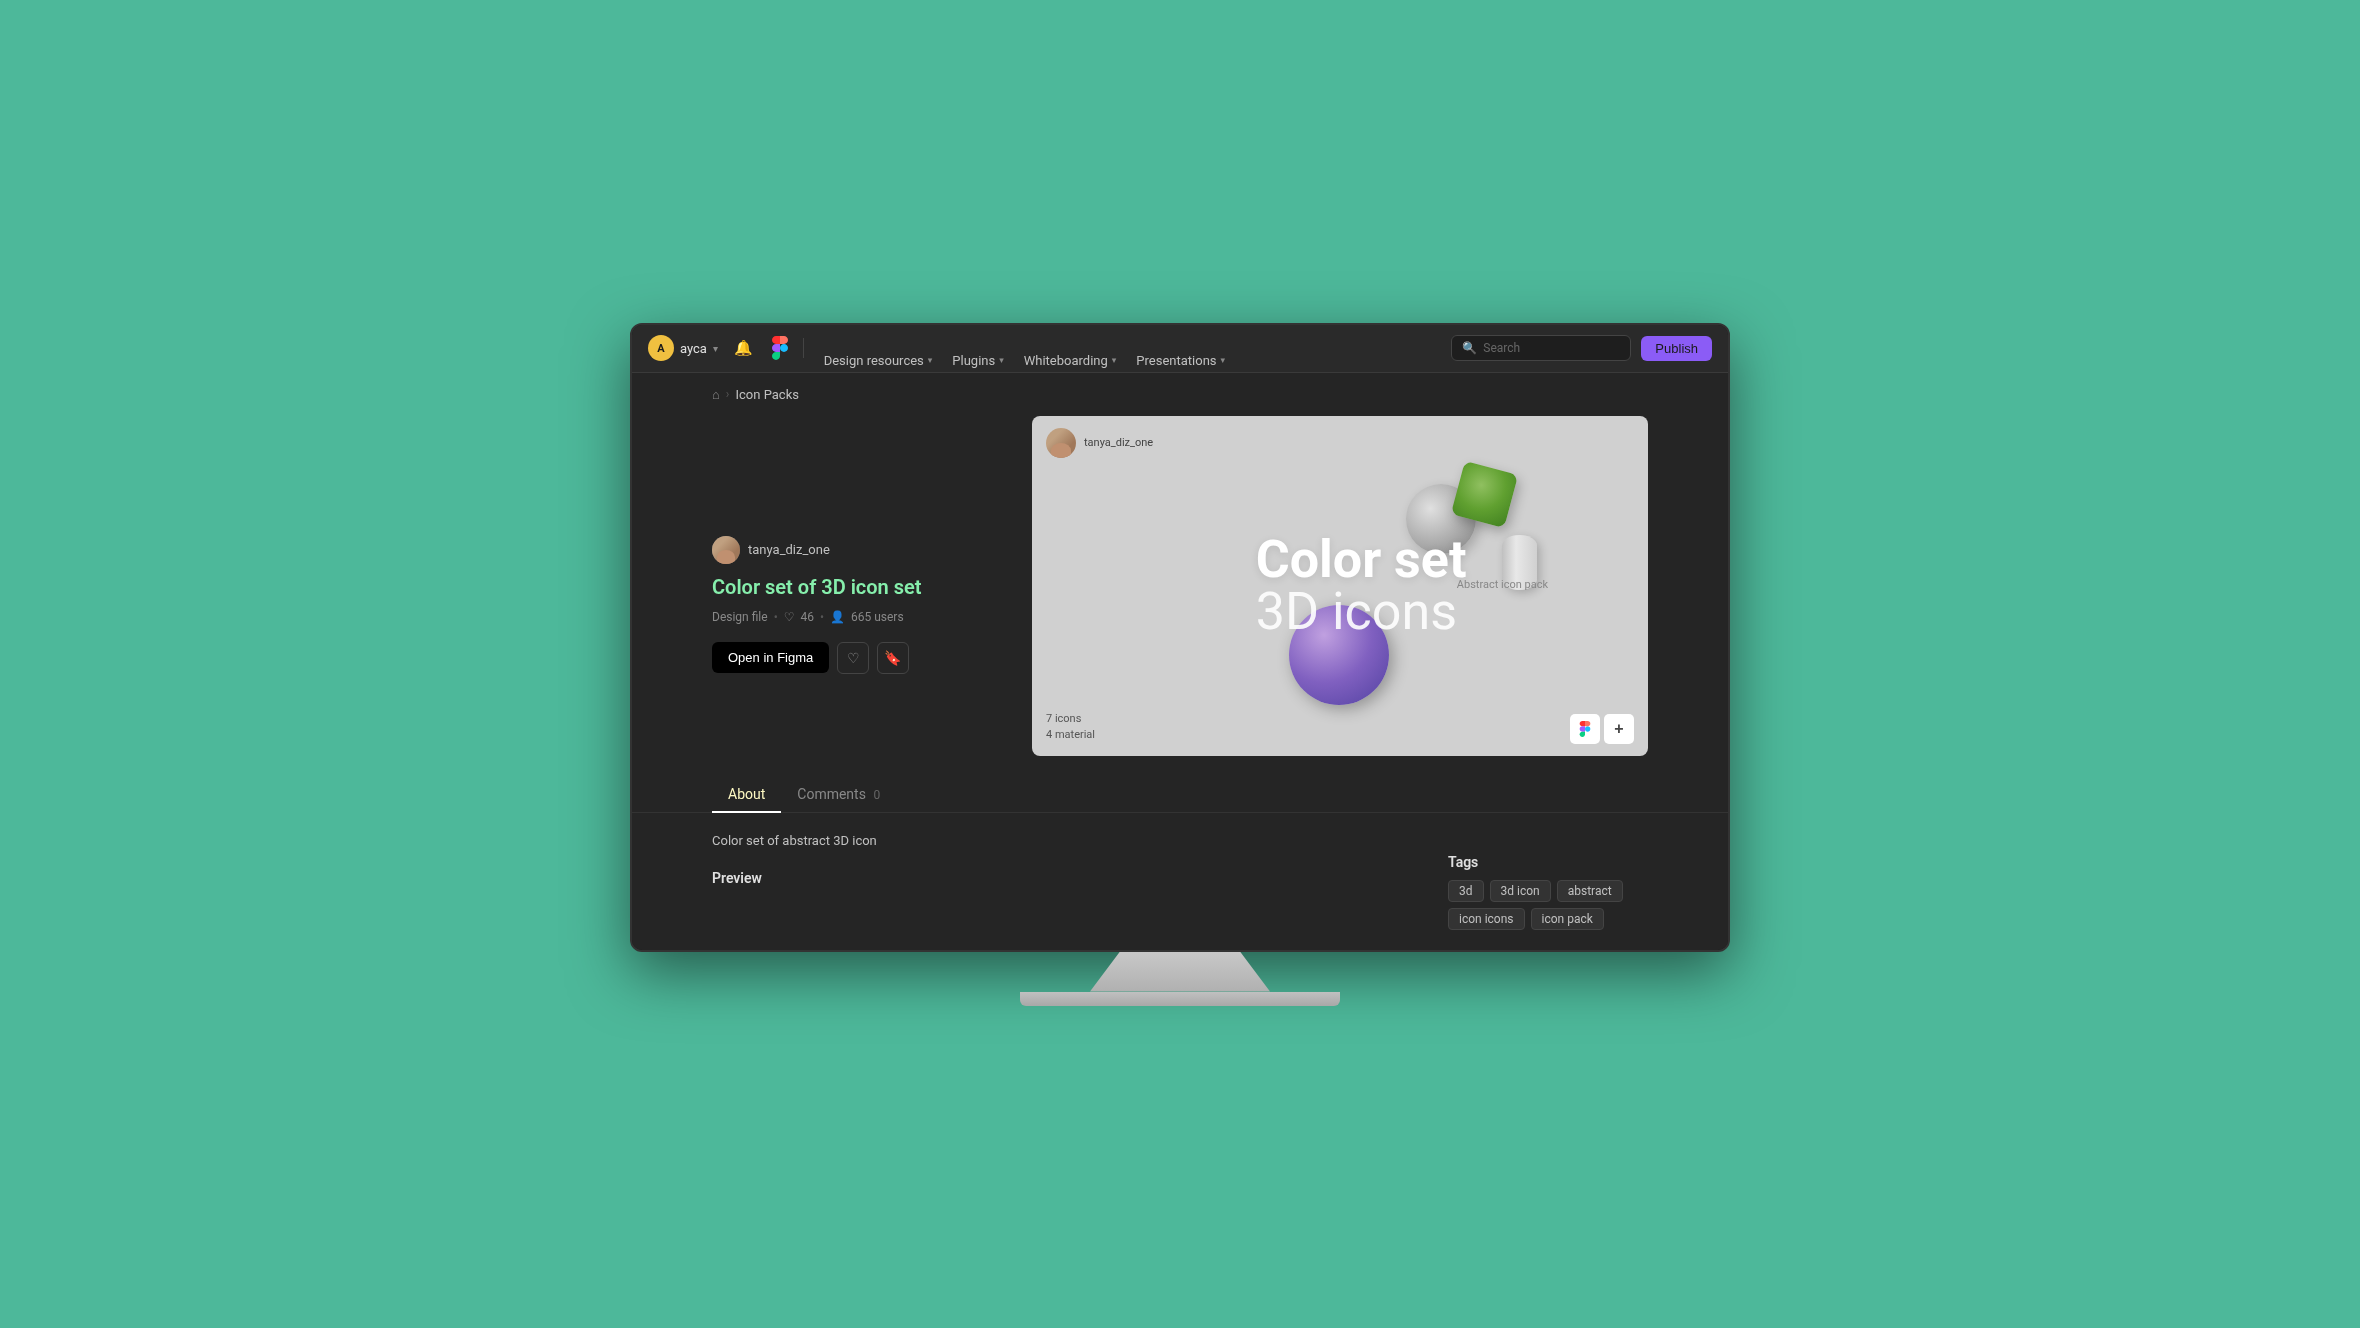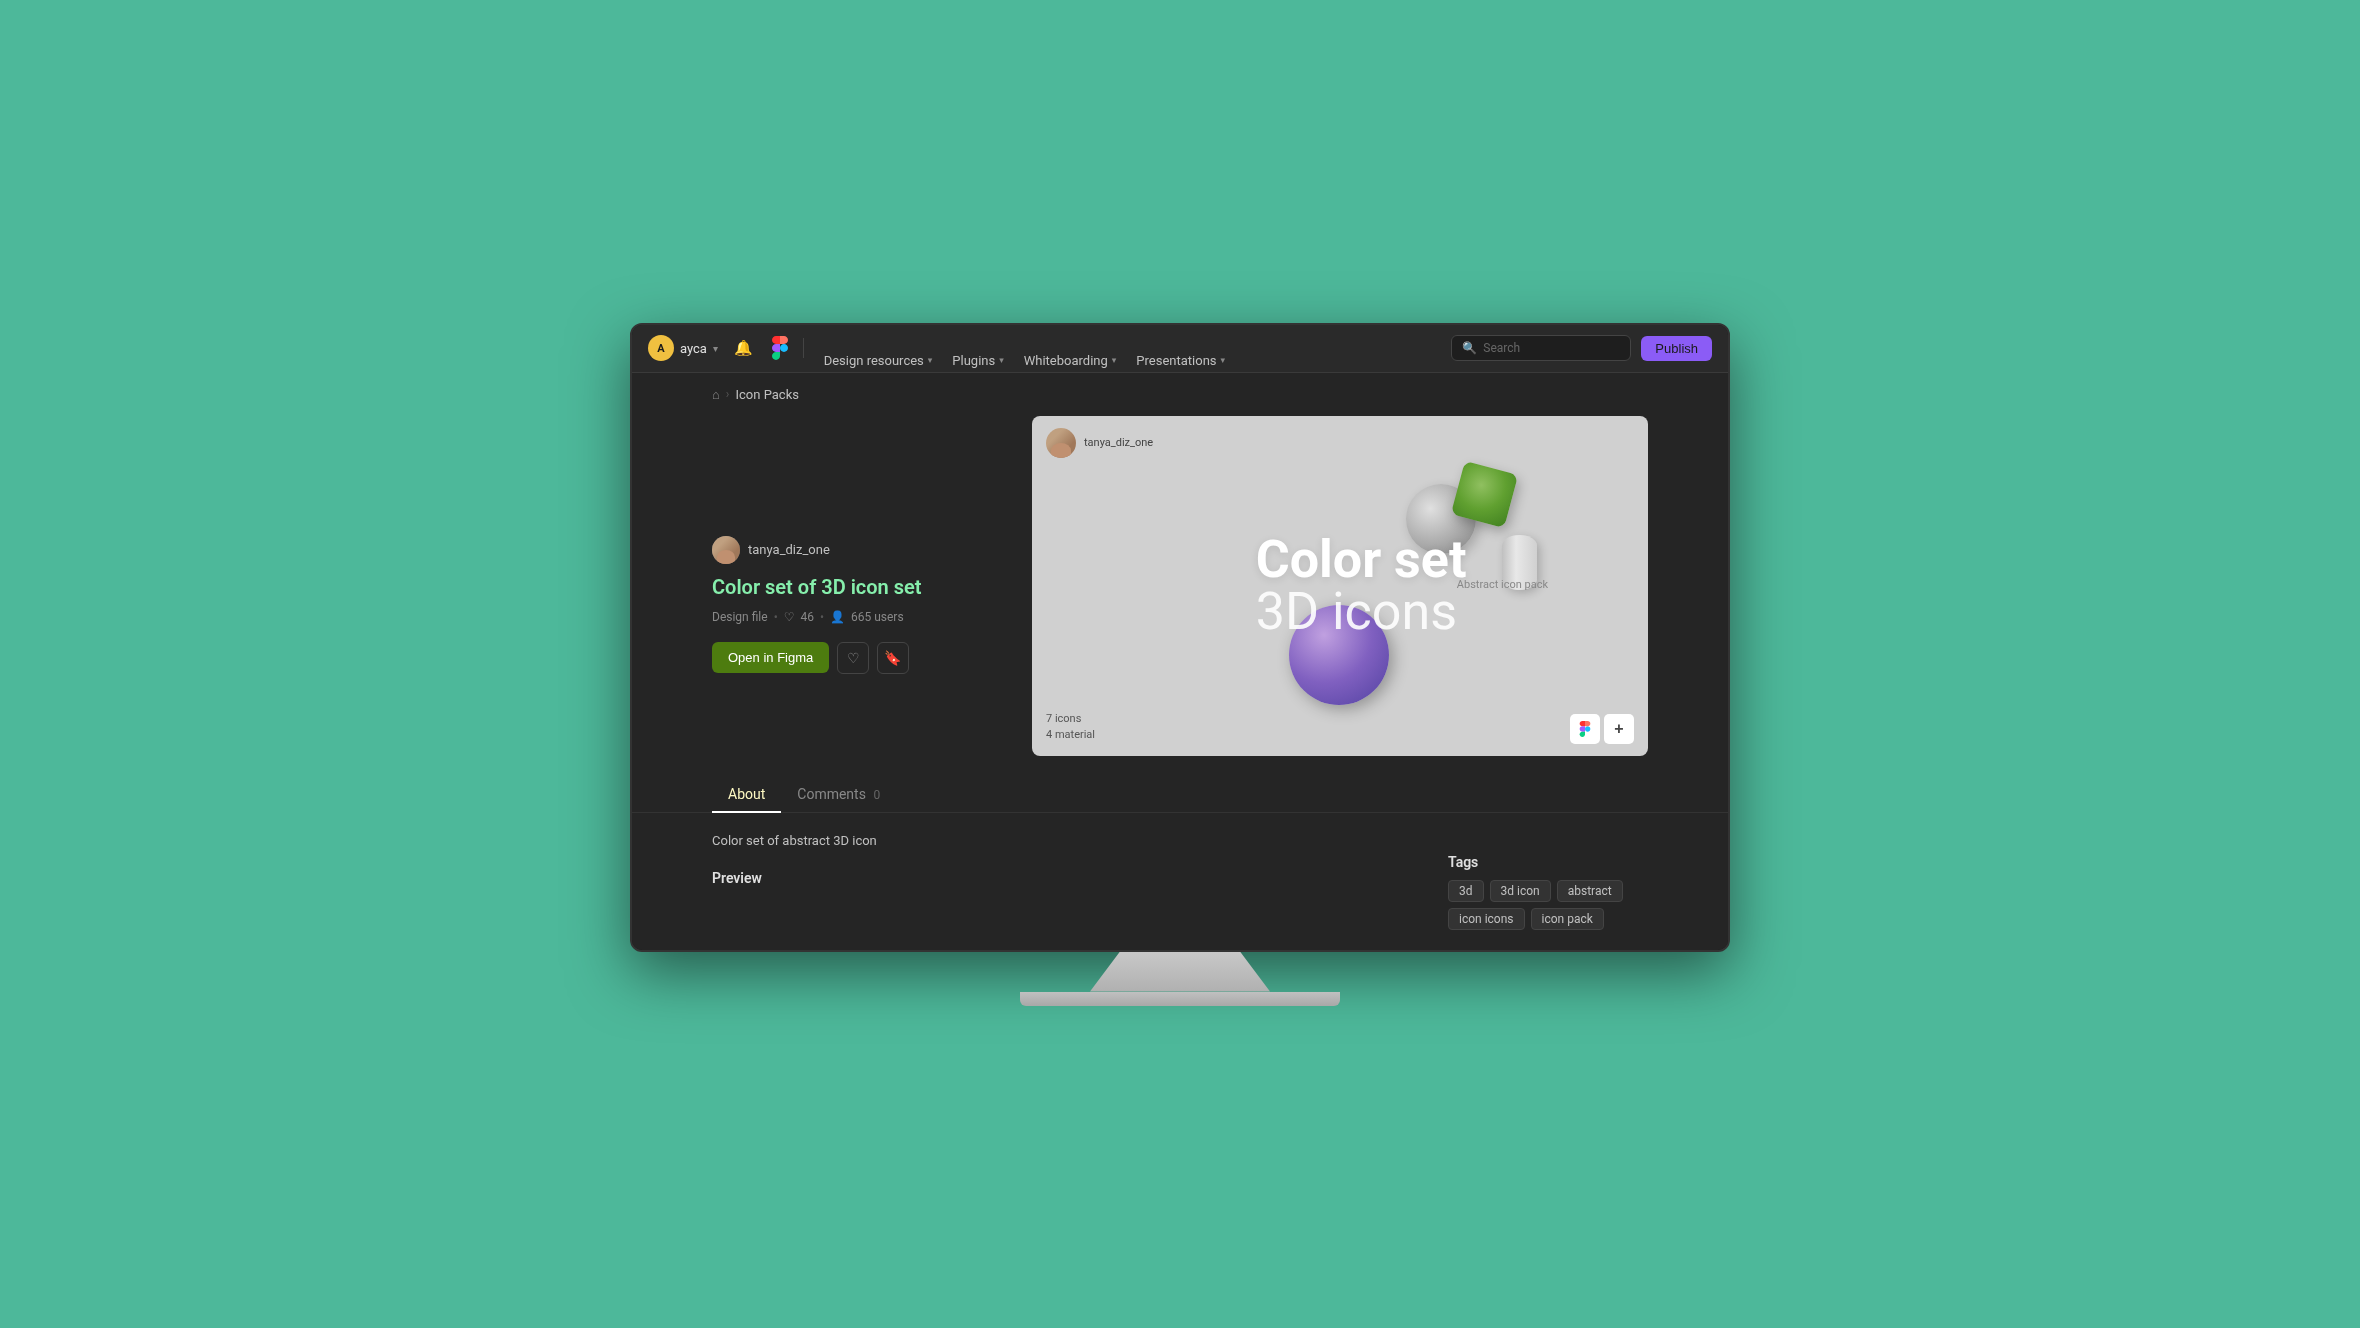--- a/index.html
+++ b/index.html
@@ -265,21 +265,21 @@
       color: #888;
     }
 
     .action-row {
       display: flex;
       align-items: center;
       gap: 8px;
     }
 
     .open-btn {
-      background: #4d7c0f;
+      background: #000000;
       color: white;
       border: none;
       border-radius: 6px;
       padding: 8px 16px;
       font-size: 13px;
       font-weight: 500;
       cursor: pointer;
     }
 
     .icon-btn {

